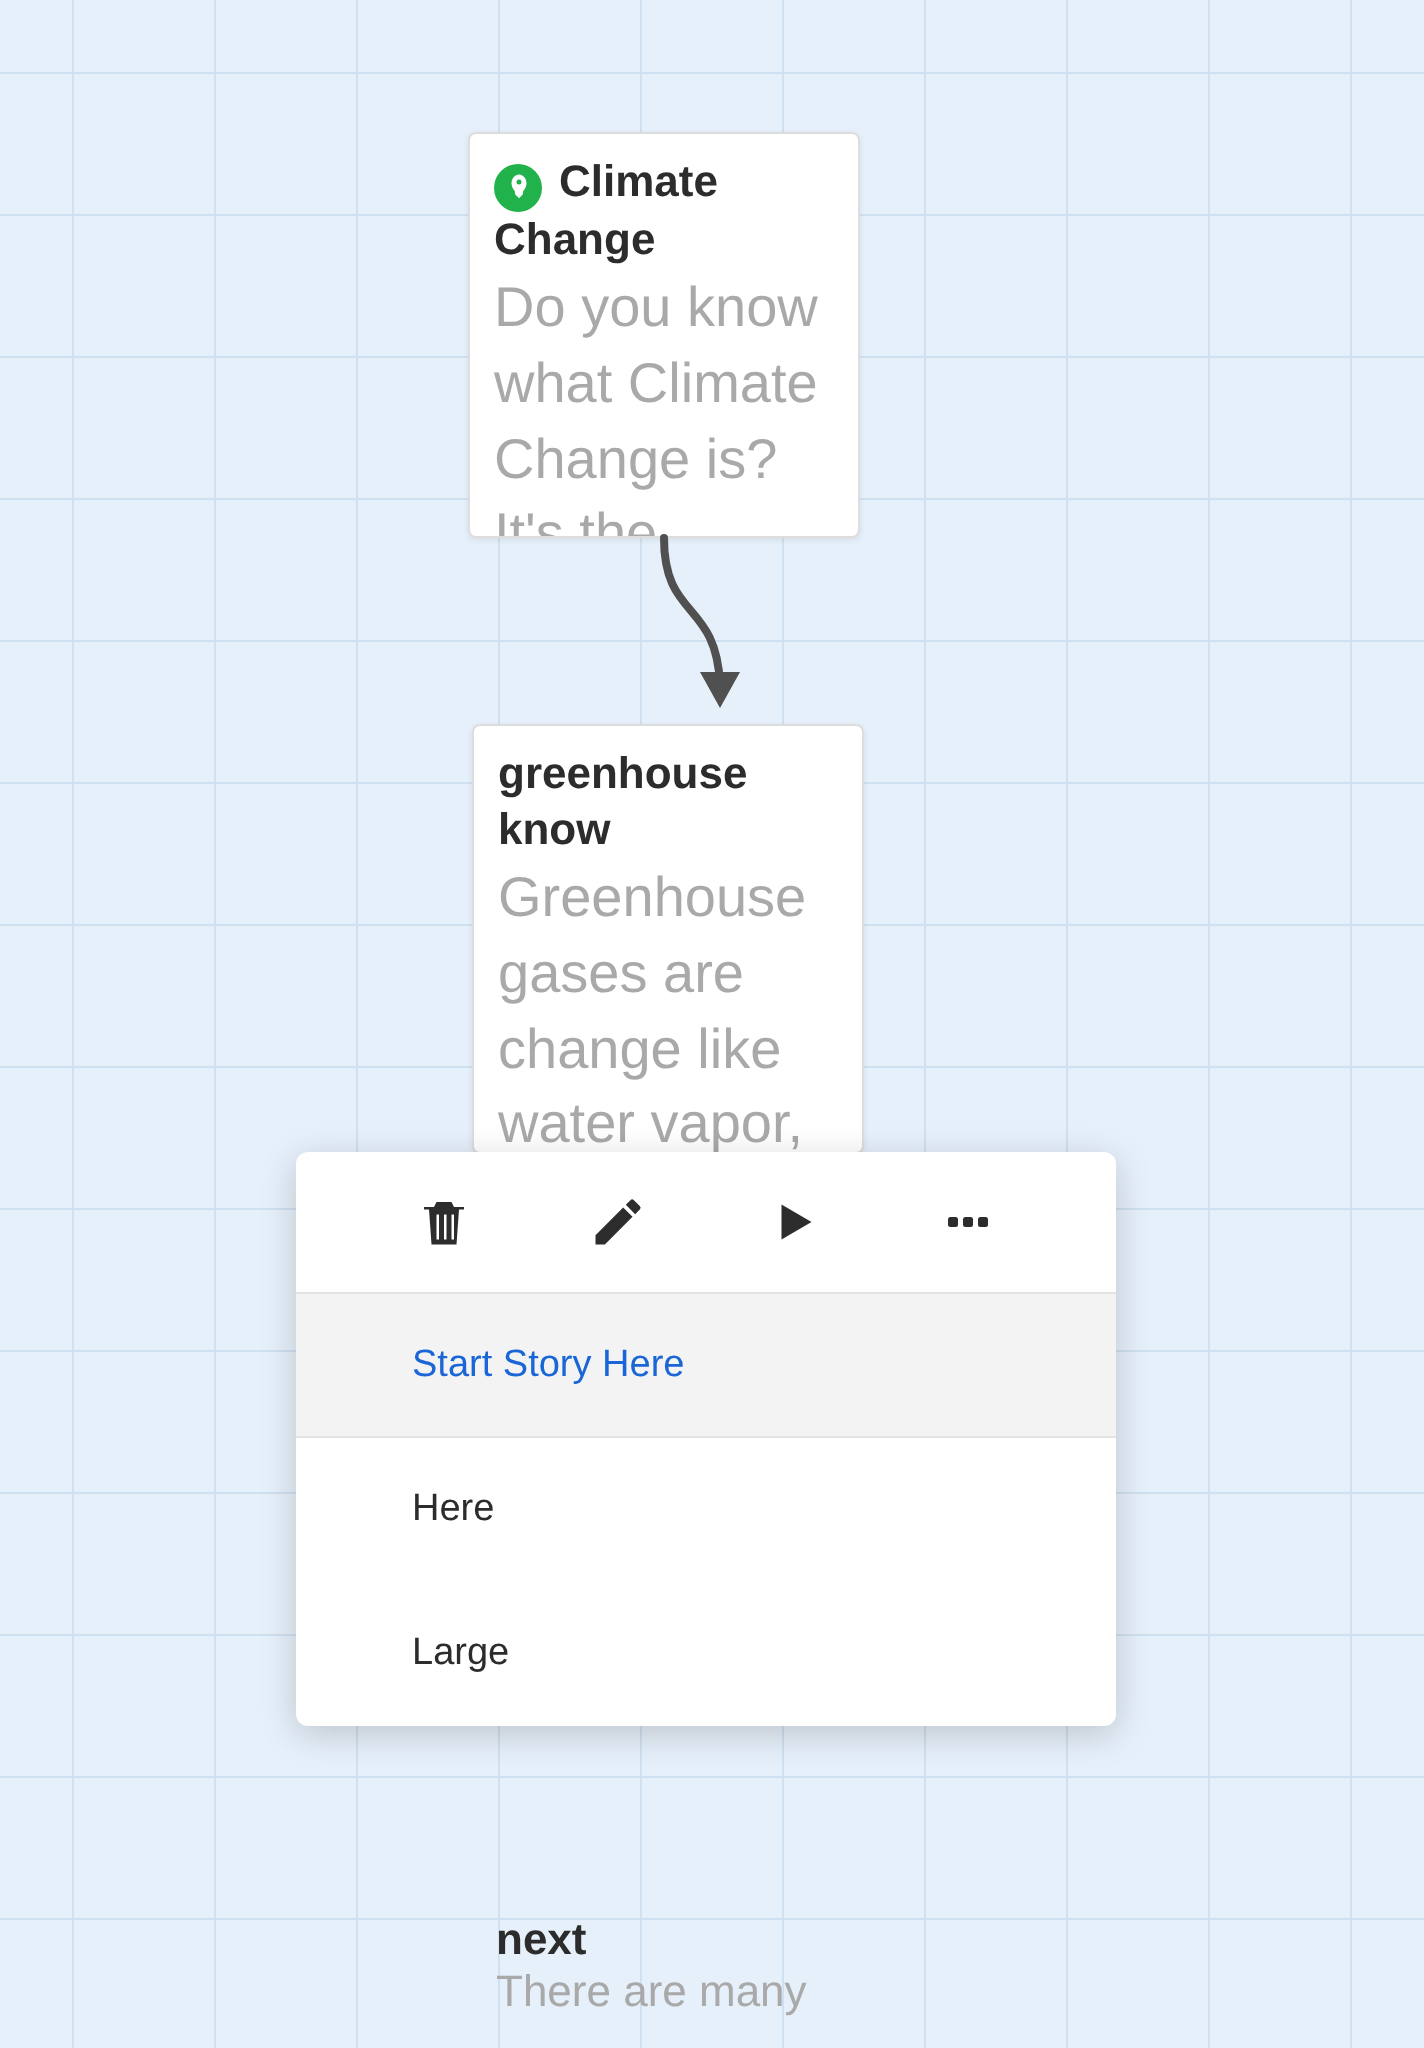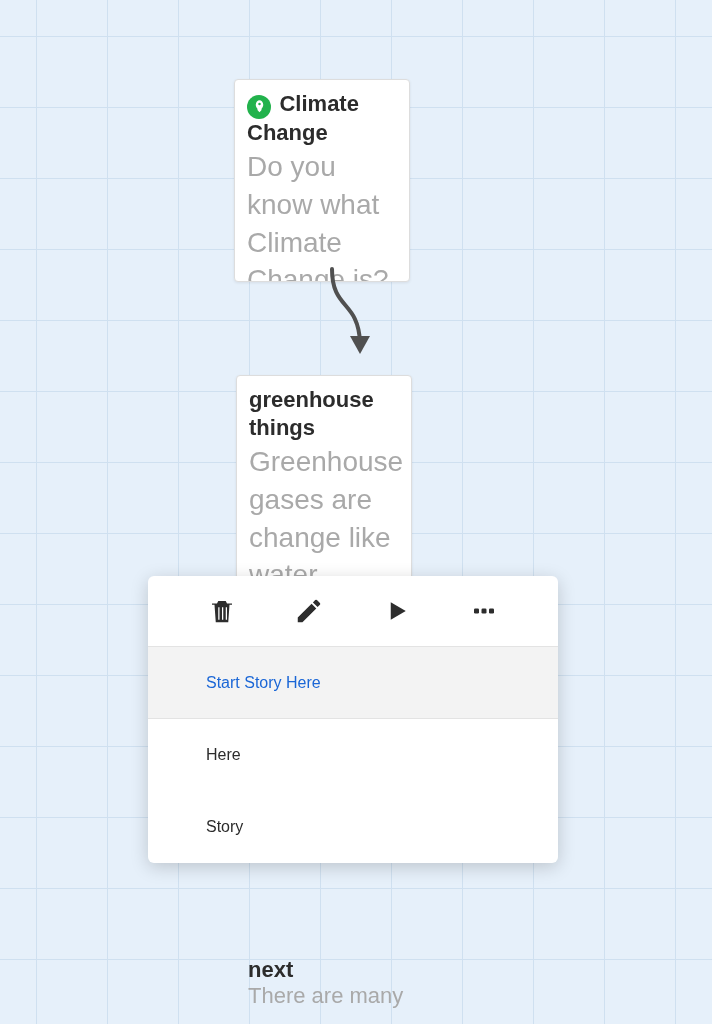--- a/index.html
+++ b/index.html
@@ -15,28 +15,27 @@
       position: absolute;
       inset: 0;
       background-image:
         linear-gradient(to right, #cfe0f0 1px, transparent 1px),
         linear-gradient(to bottom, #cfe0f0 1px, transparent 1px);
       background-size: 71px 71px;
       background-position: -35px -35px;
     }
     .node {
       position: absolute;
-      width: 176px;
+      width: 196px;
       background: #fff;
       border: 1px solid #ddd;
       border-radius: 4px;
       box-shadow: 0 1px 3px rgba(0,0,0,0.08);
       padding: 10px 12px 27px 12px;
       overflow: hidden;
-      margin-top: 13px;
     }
     .node-title {
       font-weight: 700;
       font-size: 22px;
       color: #2c2c2c;
       line-height: 1.25;
       display: inline;
     }
     .node-body {
       font-size: 28px;
@@ -82,21 +81,21 @@
       width: 34px; height: 34px;
       display: flex; align-items: center; justify-content: center;
       cursor: pointer;
     }
     .toolbar-btn svg { width: 30px; height: 30px; fill: #2d2d2d; }
     .menu-item {
       display: flex;
       align-items: center;
       padding: 0 22px;
       height: 72px;
-      font-size: 16px;
+      font-size: 19px;
       color: #2c2c2c;
       cursor: pointer;
     }
     .menu-item.highlight {
       background: #f3f3f3;
       color: #1a66d6;
       border-bottom: 1px solid #e3e3e3;
     }
     .menu-item .check {
       width: 30px;
@@ -140,21 +139,21 @@
   </div>
   <div class="node-body">Do you know what Climate Change is? It's the change is</div>
 </div>
 
 <svg class="connector" width="712" height="1024">
   <path d="M 332 269 C 332 310, 358 300, 360 342" stroke="#505050" stroke-width="4" fill="none" stroke-linecap="round"></path>
   <polygon points="360,354 350,336 370,336" fill="#505050"></polygon>
 </svg>
 
 <div class="node" style="left:236px; top:362px; height:215px;">
-  <div class="node-title">greenhouse things</div>
+  <div class="node-title">greenhouse know</div>
   <div class="node-body">Greenhouse gases are change like water vapor, carbon</div>
 </div>
 
 <div class="node3-peek">
   <div class="t1">next</div>
   <div class="t2">There are many</div>
 </div>
 
 <div class="popover">
   <div class="popover-toolbar">
@@ -186,15 +185,15 @@
     <span class="spacer"></span>
     <span class="menu-label">Start Story Here</span>
   </div>
 
   <div class="menu-item">
     <span class="spacer"></span>
     <span class="menu-label">Here</span>
   </div>
   <div class="menu-item">
     <span class="spacer"></span>
-    <span class="menu-label">Story</span>
+    <span class="menu-label">Large</span>
   </div>
 </div>
 
 </body></html>

